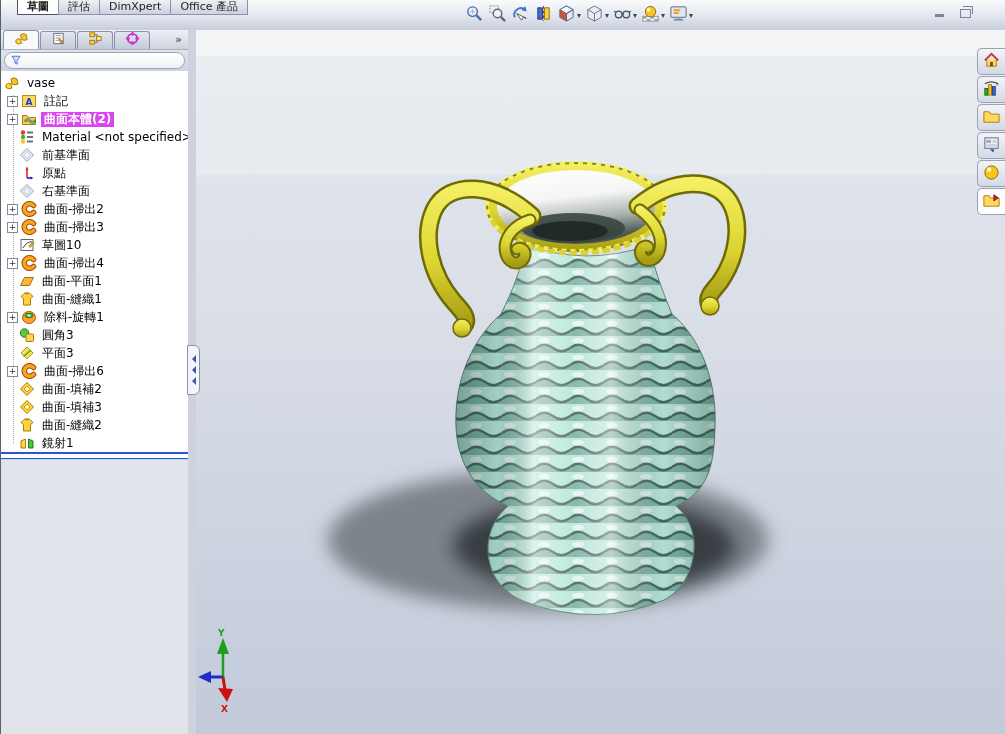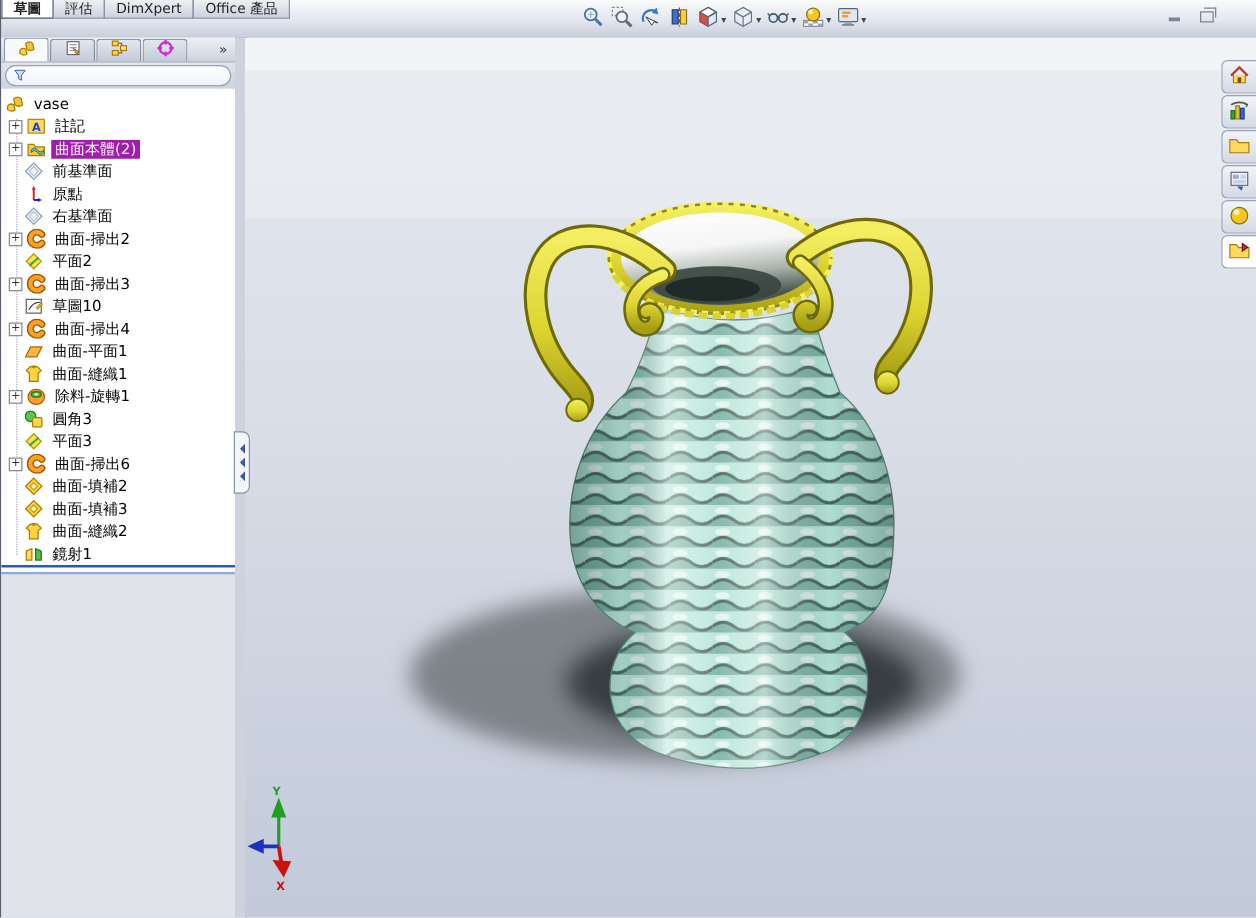--- a/index.html
+++ b/index.html
@@ -2,21 +2,21 @@
 <html><head>
 <meta charset="utf-8">
 <style>
   html,body{margin:0;padding:0;}
   body{font-family:"DejaVu Sans","Liberation Sans",sans-serif;-webkit-font-smoothing:antialiased;}
   #app{position:relative;width:1005px;height:734px;overflow:hidden;background:#c7cdda;border-left:1px solid #5a6070;box-sizing:border-box;}
 
   
   .chrome{position:absolute;left:0;top:0;width:1005px;height:30px;
     background:linear-gradient(#fafbfc,#e2e6ee 55%,#c7cdda);border-bottom:1px solid #9aa2b4;}
-  .cmd-tabs{position:absolute;left:0;top:0;height:15px;display:flex;}
+  .cmd-tabs{position:absolute;left:16px;top:0;height:15px;display:flex;}
   .cmd-tab{height:14px;padding:0 9px;font-size:11px;line-height:14px;color:#222;cursor:default;
     background:linear-gradient(#eef0f4,#ccd2df);border:1px solid #8a93a8;border-top:none;margin-right:-1px;white-space:nowrap;}
   .cmd-tab.active{background:#fff;border-color:#4a5268;font-weight:bold;}
   .view-toolbar{position:absolute;left:462px;top:2px;height:26px;display:flex;align-items:center;}
   .vt-btn{display:flex;align-items:center;height:24px;padding:1px 2px;border-radius:2px;}
   .vt-btn svg{width:19px;height:19px;}
   .dd{font-size:8px;color:#444;margin-left:1px;}
   .win-controls{position:absolute;right:6px;top:4px;display:flex;gap:8px;}
   .wc{width:18px;height:15px;border:none;background:transparent;display:flex;align-items:center;justify-content:center;padding:0;}
   .wc-minimize .g{width:9px;height:3px;background:#7d8497;margin-top:7px;}
@@ -37,21 +37,21 @@
   .filter-pill svg{width:12px;height:12px;}
   .tree{background:#fff;padding-top:3px;position:relative;}
   .tree::before{content:'';position:absolute;left:12px;top:24px;bottom:8px;border-left:1px dotted #a8adb8;}
   .tree-row{height:18px;display:flex;align-items:center;padding-left:5px;font-size:12px;color:#000;position:relative;white-space:nowrap;}
   .tree-row .js-expand{width:11px;height:11px;margin-right:2px;flex:none;font-size:9px;line-height:9px;text-align:center;color:#333;z-index:1;}
   .tree-row .js-expand.box{width:9px;height:9px;background:#fff;border:1px solid #848a96;margin-left:1px;margin-right:3px;}
   .tree-row.root{padding-left:3px;}
   .icon16{width:16px;height:16px;flex:none;margin-right:4px;background:#fff;z-index:1;}
   .icon16 svg{width:16px;height:16px;display:block;}
   .tree-row .lbl{padding:0 3px;line-height:15px;text-align:center;}
-  .tree-row.selected .lbl{background:#a21caf;color:#fff;}
+  .tree-row.selected .lbl{background:#d946ef;color:#fff;font-weight:bold;}
   .rollback{height:4px;background:#fff;border-top:2px solid #2456d6;border-bottom:1px solid #2456d6;}
   .panel-rest{flex:1;background:#e0e3e9;border-top:1px solid #cfd3db;}
 
   
   .splitter{position:absolute;left:187px;top:30px;width:8px;bottom:0;background:#cdd2dd;border-right:2px solid #5a6070;}
   .collapse-handle{position:absolute;left:186px;top:345px;width:11px;height:48px;background:#f4f5f8;border:1px solid #8a93a8;
     border-radius:0 6px 6px 0;display:flex;flex-direction:column;align-items:center;justify-content:center;gap:3px;z-index:5;}
   .tri{width:0;height:0;border:4px solid transparent;border-right-color:#3a5aa8;border-left-width:0;}
 
   
@@ -235,20 +235,36 @@
               <path d="M1.5 13.5 v-9 h4.5 l1.5 2 h7 v7 z" fill="#ffc83d" stroke="#a87d10"></path>
               <path d="M4 9 q2.5 -3 5 0 t5 0 l0 2 q-2.5 3 -5 0 t-5 0 z" fill="#5ecfbe" stroke="#1f6f60" stroke-width="0.8"></path>
             </svg>
           </span>
           <span class="lbl">曲面本體(2)</span>
         </div>
         <div class="tree-row">
           <span class="js-expand"></span>
           <span class="icon16 js-icon">
             <svg viewBox="0 0 16 16">
+              <circle cx="4" cy="3.5" r="2.2" fill="#e23b2e"></circle>
+              <circle cx="4" cy="8" r="2.2" fill="#37b83a"></circle>
+              <circle cx="4" cy="12.5" r="2.2" fill="#f4c430"></circle>
+              <g fill="#6a6f7a">
+                <rect x="8" y="2.5" width="6" height="2"></rect>
+                <rect x="8" y="7" width="6" height="2"></rect>
+                <rect x="8" y="11.5" width="6" height="2"></rect>
+              </g>
+            </svg>
+          </span>
+          <span class="lbl">Material &lt;not specified&gt;</span>
+        </div>
+        <div class="tree-row">
+          <span class="js-expand"></span>
+          <span class="icon16 js-icon">
+            <svg viewBox="0 0 16 16">
               <path d="M8 1.5 L14.5 8 L8 14.5 L1.5 8 Z" fill="#eef3f8" stroke="#8fa0b8"></path>
               <path d="M8 4 L11.5 8 L8 12 L4.5 8 Z" fill="none" stroke="#b9c6d8"></path>
             </svg>
           </span>
           <span class="lbl">前基準面</span>
         </div>
         <div class="tree-row">
           <span class="js-expand"></span>
           <span class="icon16 js-icon">
             <svg viewBox="0 0 16 16">
@@ -272,30 +288,20 @@
         </div>
         <div class="tree-row">
           <span class="js-expand box">+</span>
           <span class="icon16 js-icon">
             <svg viewBox="0 0 16 16">
               <path d="M12.5 4.5 A5.3 5.3 0 1 0 12.5 11.5" fill="none" stroke="#9c5a00" stroke-width="5.6" stroke-linecap="round"></path>
               <path d="M12.5 4.5 A5.3 5.3 0 1 0 12.5 11.5" fill="none" stroke="#ffa126" stroke-width="3.4" stroke-linecap="round"></path>
             </svg>
           </span>
           <span class="lbl">曲面-掃出2</span>
-        </div>
-        <div class="tree-row">
-          <span class="js-expand"></span>
-          <span class="icon16 js-icon">
-            <svg viewBox="0 0 16 16">
-              <path d="M8 2 L14 8 L8 14 L2 8 Z" fill="#ffe14d" stroke="#b8960a"></path>
-              <path d="M4.5 11.5 L12 5" stroke="#2fae3a" stroke-width="1.6"></path>
-            </svg>
-          </span>
-          <span class="lbl">平面2</span>
         </div>
         <div class="tree-row">
           <span class="js-expand box">+</span>
           <span class="icon16 js-icon">
             <svg viewBox="0 0 16 16">
               <path d="M12.5 4.5 A5.3 5.3 0 1 0 12.5 11.5" fill="none" stroke="#9c5a00" stroke-width="5.6" stroke-linecap="round"></path>
               <path d="M12.5 4.5 A5.3 5.3 0 1 0 12.5 11.5" fill="none" stroke="#ffa126" stroke-width="3.4" stroke-linecap="round"></path>
             </svg>
           </span>
           <span class="lbl">曲面-掃出3</span>

